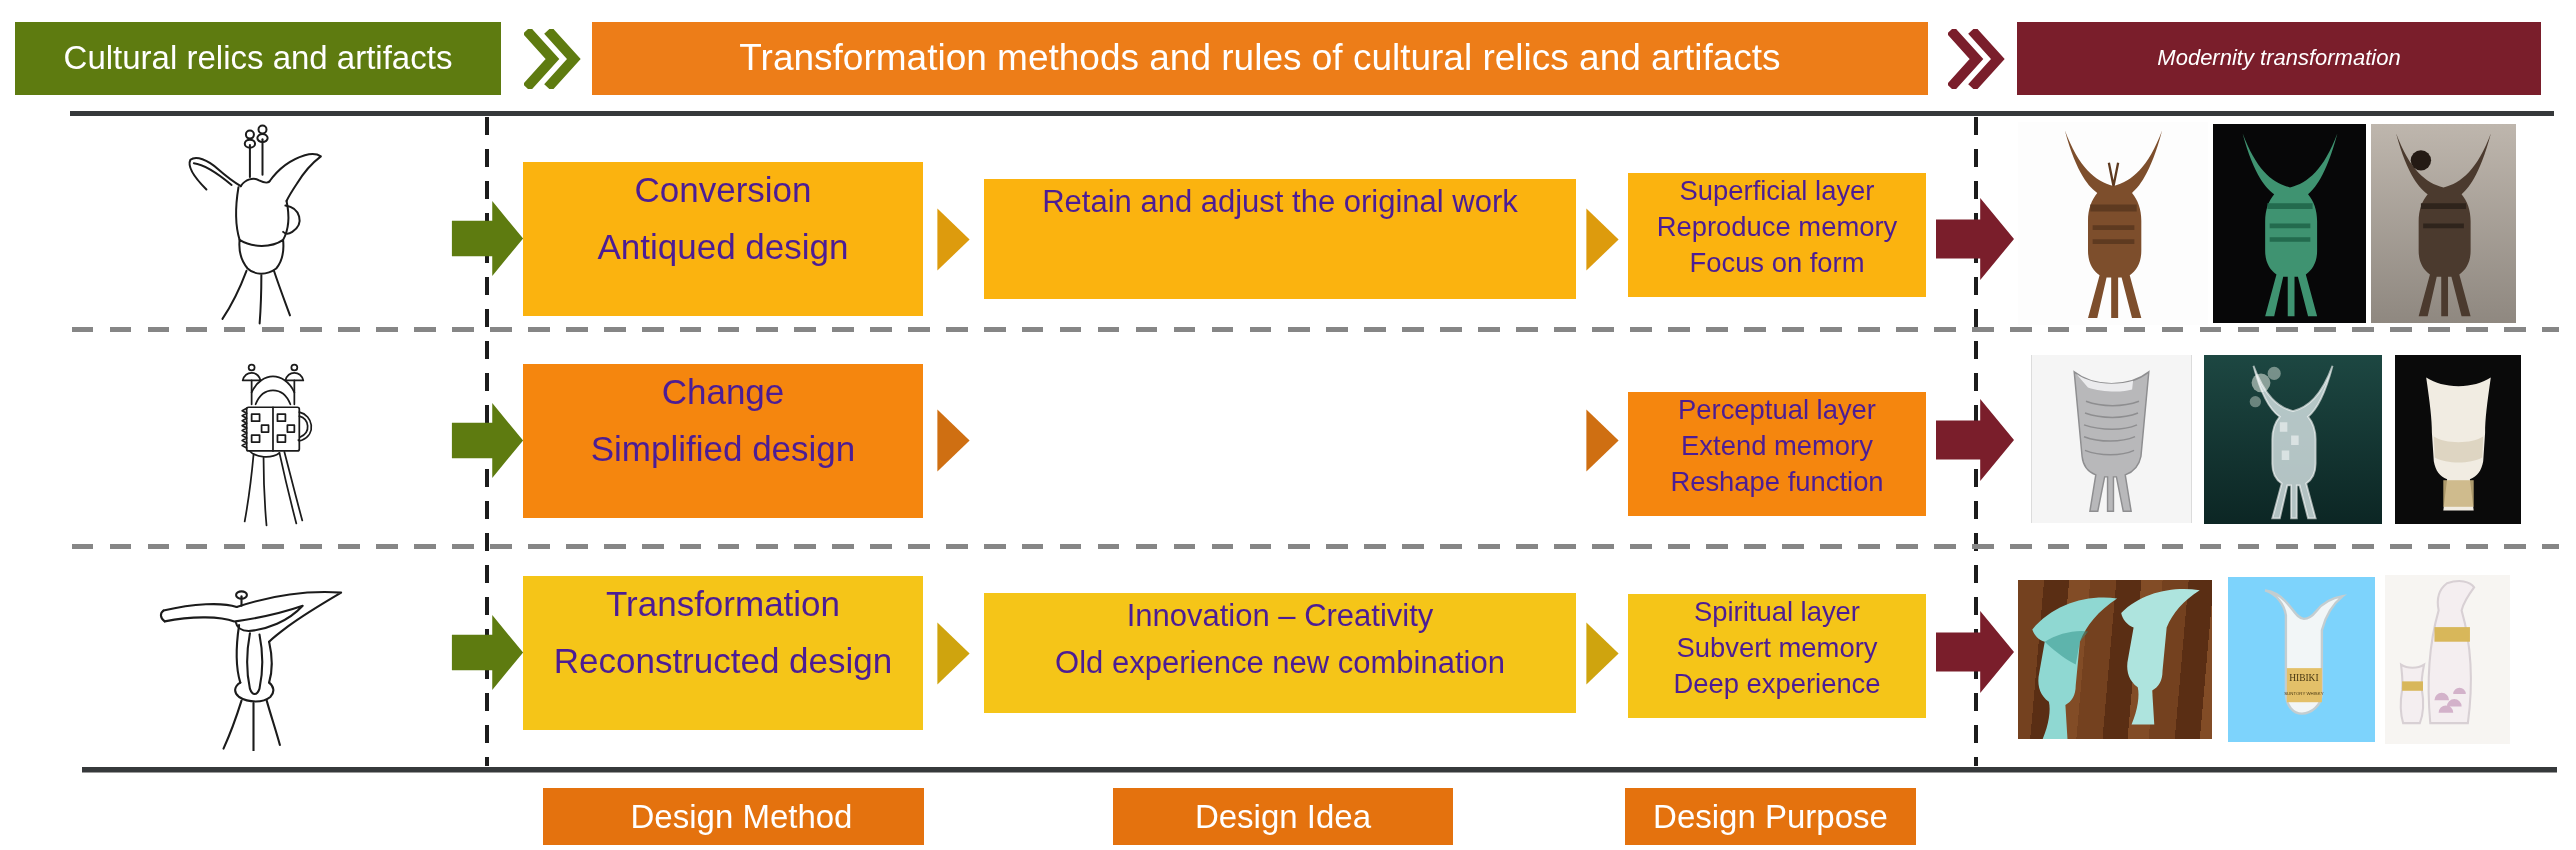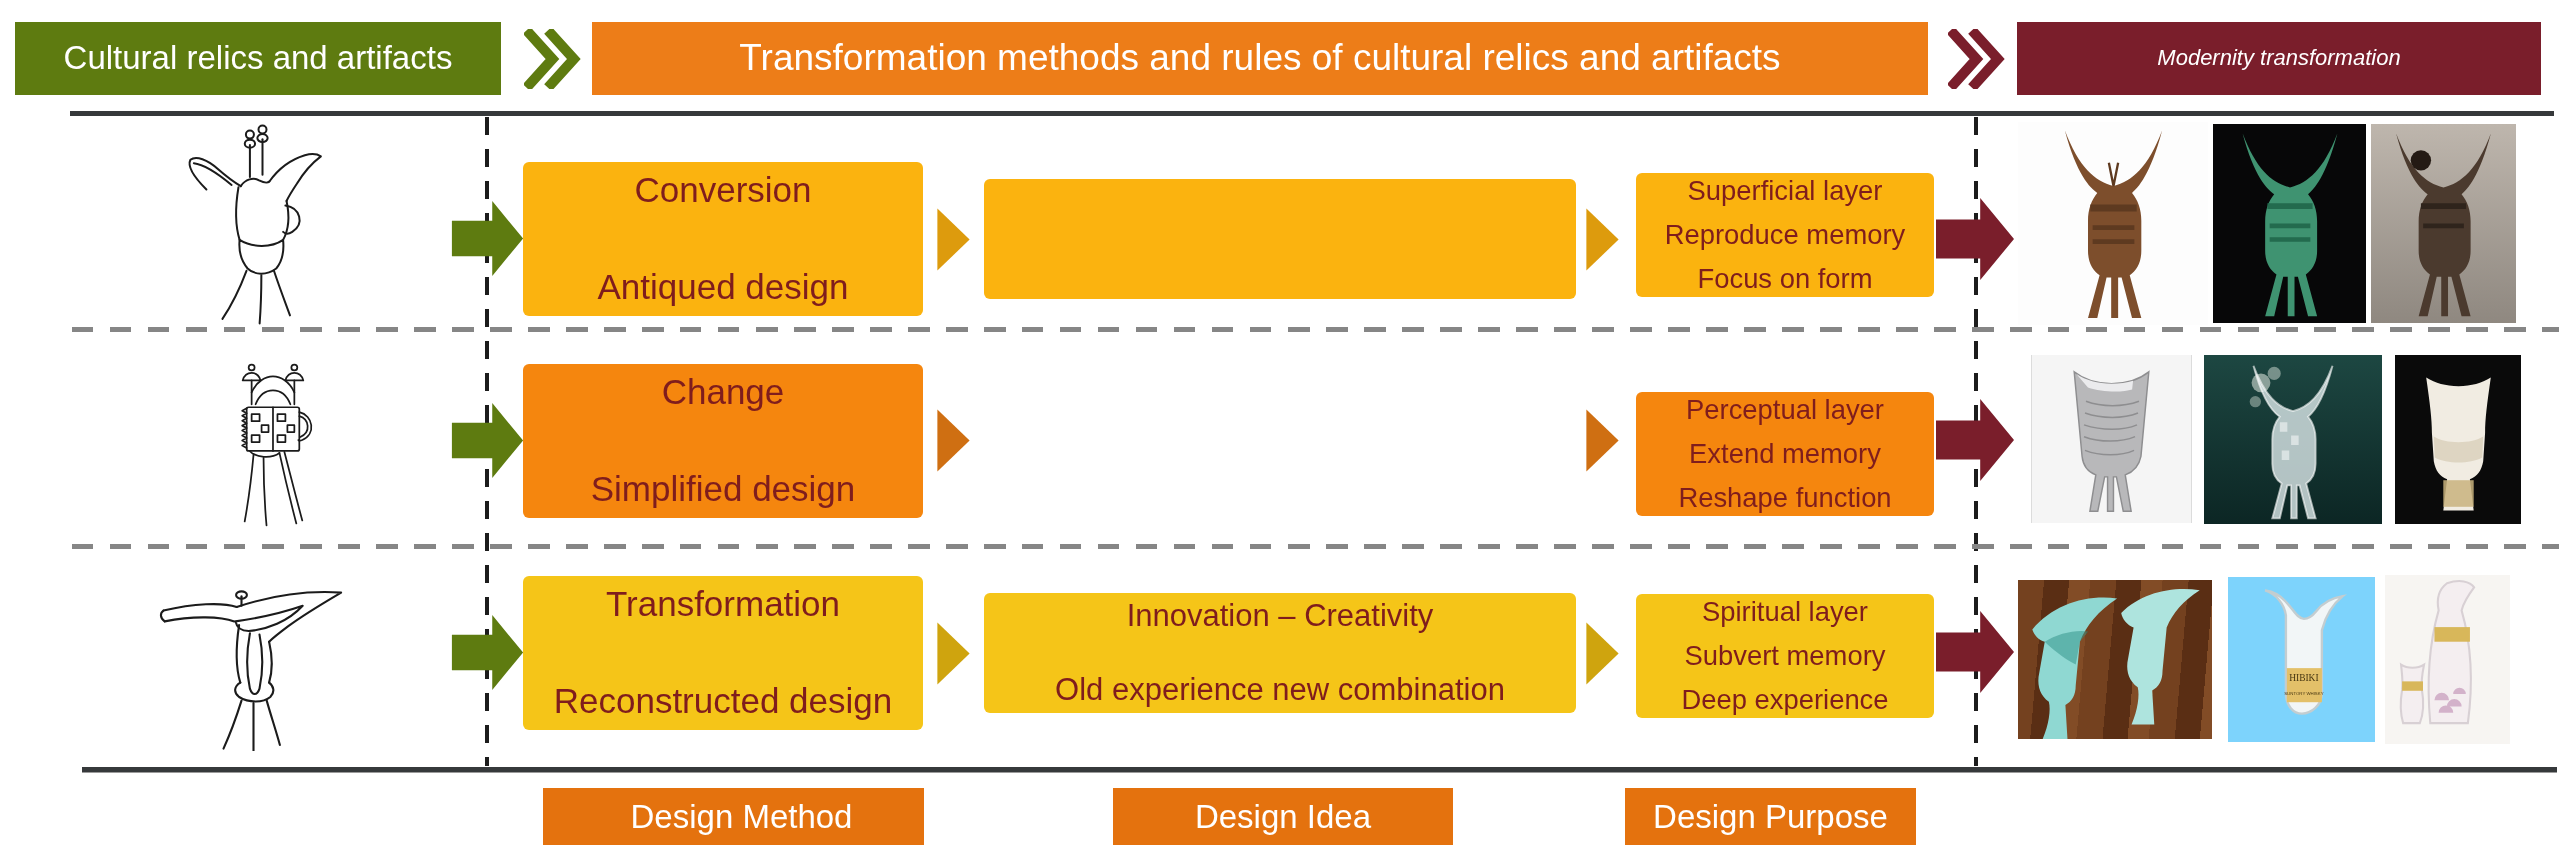--- a/index.html
+++ b/index.html
@@ -25,26 +25,26 @@
   .rule-bottom{left:82px;top:767px;width:2475px;border-bottom:1.8px solid #9b9b9b;}
   .vdash{position:absolute;top:117px;height:649px;width:3.6px;
          background:repeating-linear-gradient(180deg,#1c1c1c 0 18px,transparent 18px 32px);}
   .vdash-left{left:485px;}
   .vdash-right{left:1974px;}
   .hdash{position:absolute;left:72px;width:2487px;height:5.4px;
          background:repeating-linear-gradient(90deg,#868686 0 21.5px,transparent 21.5px 38px);}
   .hdash-1{top:327px;}
   .hdash-2{top:544px;}
   
-  .flowbox{position:absolute;display:flex;flex-direction:column;align-items:center;justify-content:space-between;
-           color:#7f1d1d;text-align:center;border-radius:6px;}
+  .flowbox{position:absolute;display:flex;flex-direction:column;align-items:center;justify-content:flex-start;
+           color:#4c1d95;text-align:center;}
   .flowbox span{display:block;}
   .mbox{left:523px;width:400px;height:154px;font-size:35px;line-height:1.62;}
   .ibox{left:984px;width:592px;height:120px;font-size:31px;line-height:1.5;}
-  .pbox{left:1628px;width:298px;height:124px;font-size:27.4px;line-height:1.32;margin-left:8px;}
+  .pbox{left:1628px;width:298px;height:124px;font-size:27.4px;line-height:1.32;}
   .fill-amber{background:var(--amber);}
   .fill-roworange{background:var(--row-orange);}
   .fill-golden{background:var(--golden-yellow);}
   
   .blockarrow{position:absolute;}
   .blockarrow svg{width:100%;height:100%;display:block;}
   .ga{left:451px;width:73px;height:89px;}
   .ma{left:1936px;width:78px;height:98px;}
   .tri{position:absolute;width:37px;height:67px;}
   .tri svg{width:100%;height:100%;display:block;}
@@ -192,20 +192,21 @@
   <div class="flowbox mbox fill-amber" style="top:162px">
     <span>Conversion</span>
     <span>Antiqued design</span>
   </div>
   <div class="tri tri-a" style="top:206px">
     <svg viewBox="0 0 62 112">
         <polygon class="fill-tri1" points="4,4 58,56 4,108"></polygon>
       </svg>
   </div>
   <div class="flowbox ibox fill-amber" style="top:179px">
+    <span>Retain and adjust the original work</span>
   </div>
   <div class="tri tri-b" style="top:206px">
     <svg viewBox="0 0 62 112">
         <polygon class="fill-tri1" points="4,4 58,56 4,108"></polygon>
       </svg>
   </div>
   <div class="flowbox pbox fill-amber" style="top:173px">
     <span>Superficial layer</span>
     <span>Reproduce memory</span>
     <span>Focus on form</span>

